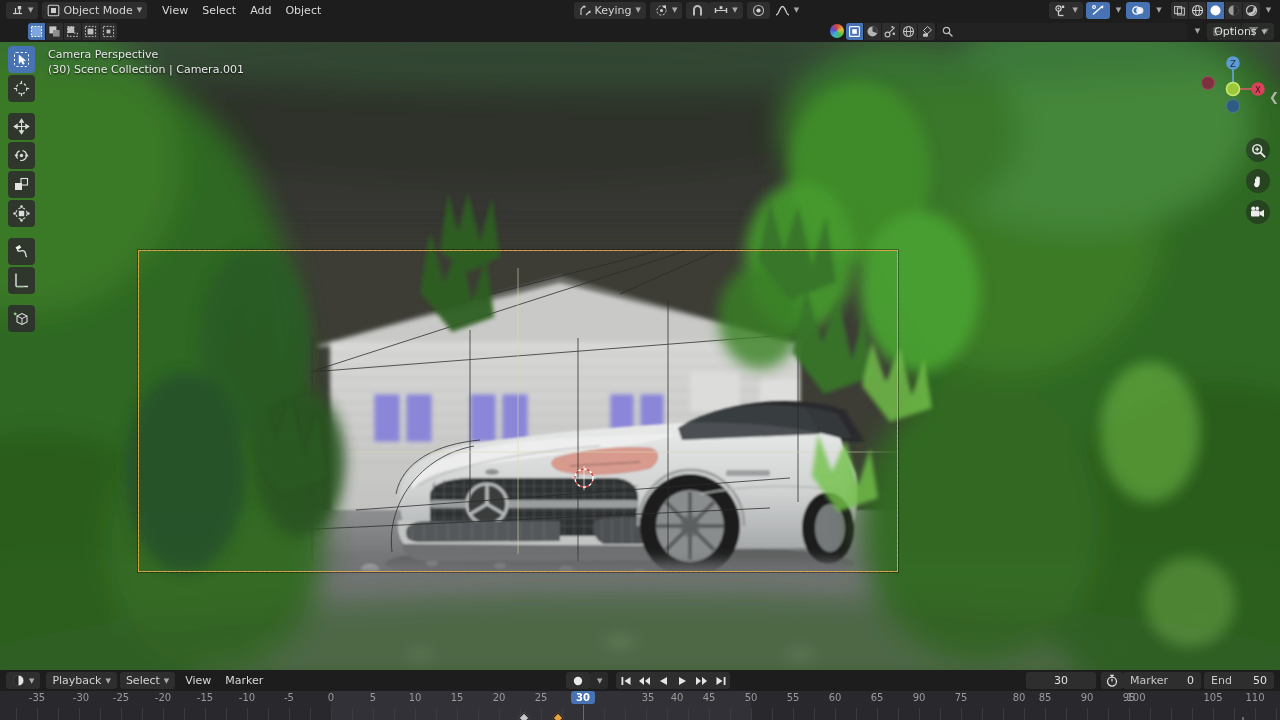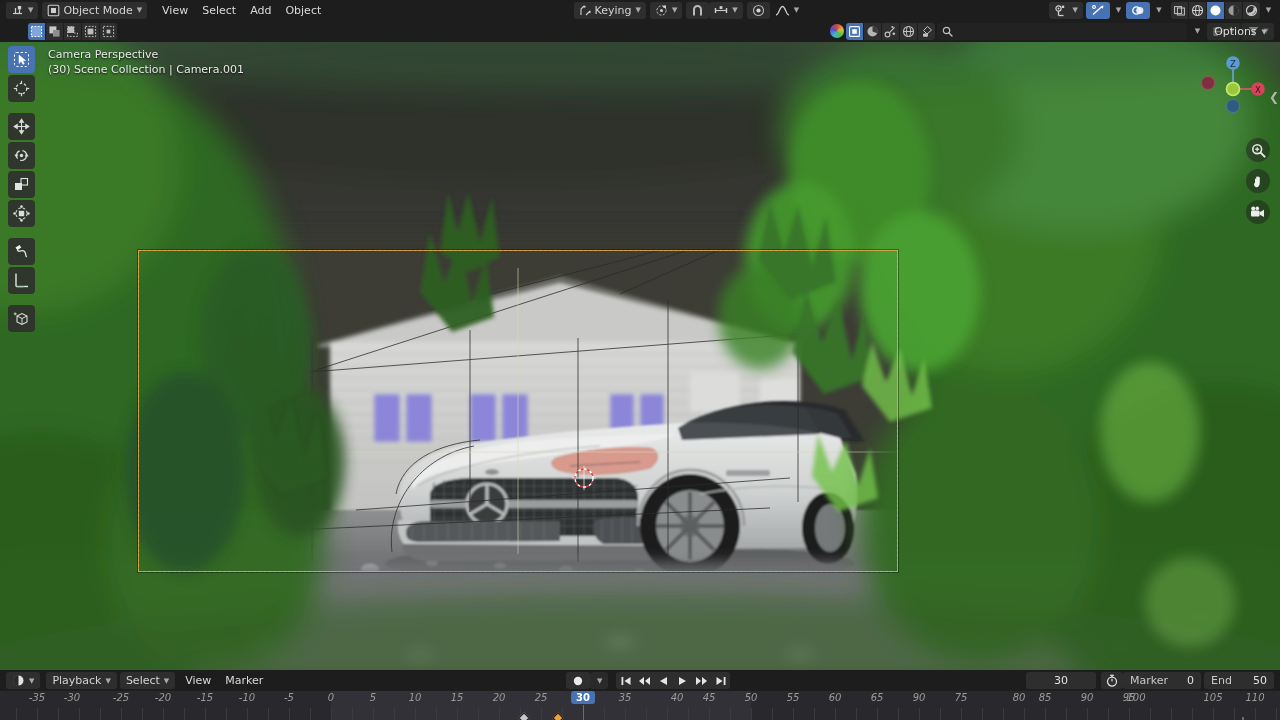--- a/index.html
+++ b/index.html
@@ -120,21 +120,21 @@
     display: flex; align-items: center;
   }
   .tl-ruler {
     position: absolute; left: 0; top: 21px; width: 1280px; height: 29px;
     background: #28282d; overflow: hidden;
   }
   .tl-range { position: absolute; top: 0; height: 29px; background: #313137; }
   .tl-tick { position: absolute; top: 17px; width: 1px; height: 12px; background: #3b3b42; }
   .tl-label {
     position: absolute; top: 1px; transform: translateX(-50%);
-    color: #9b9b9b; font-size: 10px; white-space: nowrap; font-style: italic;
+    color: #9b9b9b; font-size: 10px; white-space: nowrap;
   }
   .playhead-box {
     position: absolute; top: 0px; transform: translateX(-50%);
     background: #4772b3; color: #fff; font-size: 10px; font-weight: bold;
     padding: 1px 5px; border-radius: 3px; z-index: 6;
   }
   .playhead-line { position: absolute; top: 14px; width: 1px; height: 36px; background: #4772b3; z-index: 5; }
   .keyd {
     position: absolute; width: 8px; height: 8px; transform: translate(-50%,-50%) rotate(45deg);
     border: 1px solid #1a1a1a;
@@ -1058,33 +1058,33 @@
         <div class="tl-tick" style="left: 1108px;"></div>
         <div class="tl-tick" style="left: 1129px;"></div>
         <div class="tl-tick" style="left: 1150px;"></div>
         <div class="tl-tick" style="left: 1171px;"></div>
         <div class="tl-tick" style="left: 1192px;"></div>
         <div class="tl-tick" style="left: 1213px;"></div>
         <div class="tl-tick" style="left: 1234px;"></div>
         <div class="tl-tick" style="left: 1255px;"></div>
         <div class="tl-tick" style="left: 1276px;"></div>
         <div class="tl-label" style="left: 37px;">-35</div>
-        <div class="tl-label" style="left: 72px;">-30</div>
+        <div class="tl-label" style="left: 81px;">-30</div>
         <div class="tl-label" style="left: 121px;">-25</div>
         <div class="tl-label" style="left: 163px;">-20</div>
         <div class="tl-label" style="left: 205px;">-15</div>
         <div class="tl-label" style="left: 247px;">-10</div>
         <div class="tl-label" style="left: 289px;">-5</div>
         <div class="tl-label" style="left: 331px;">0</div>
         <div class="tl-label" style="left: 373px;">5</div>
         <div class="tl-label" style="left: 415px;">10</div>
         <div class="tl-label" style="left: 457px;">15</div>
         <div class="tl-label" style="left: 499px;">20</div>
         <div class="tl-label" style="left: 541px;">25</div>
-        <div class="tl-label" style="left: 625px;">35</div>
+        <div class="tl-label" style="left: 648px;">35</div>
         <div class="tl-label" style="left: 677px;">40</div>
         <div class="tl-label" style="left: 709px;">45</div>
         <div class="tl-label" style="left: 751px;">50</div>
         <div class="tl-label" style="left: 793px;">55</div>
         <div class="tl-label" style="left: 835px;">60</div>
         <div class="tl-label" style="left: 877px;">65</div>
         <div class="tl-label" style="left: 919px;">90</div>
         <div class="tl-label" style="left: 961px;">75</div>
         <div class="tl-label" style="left: 1003px; margin-left: 16px;">80</div>
         <div class="tl-label" style="left: 1045px;">85</div>

